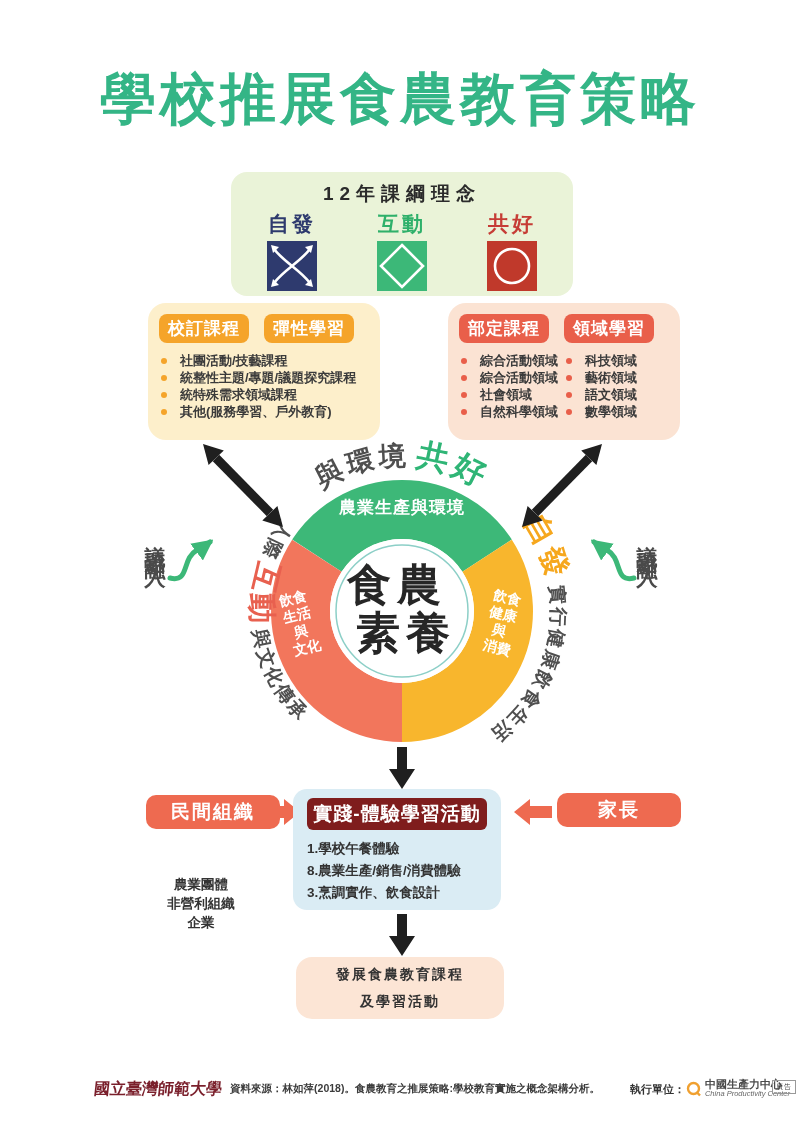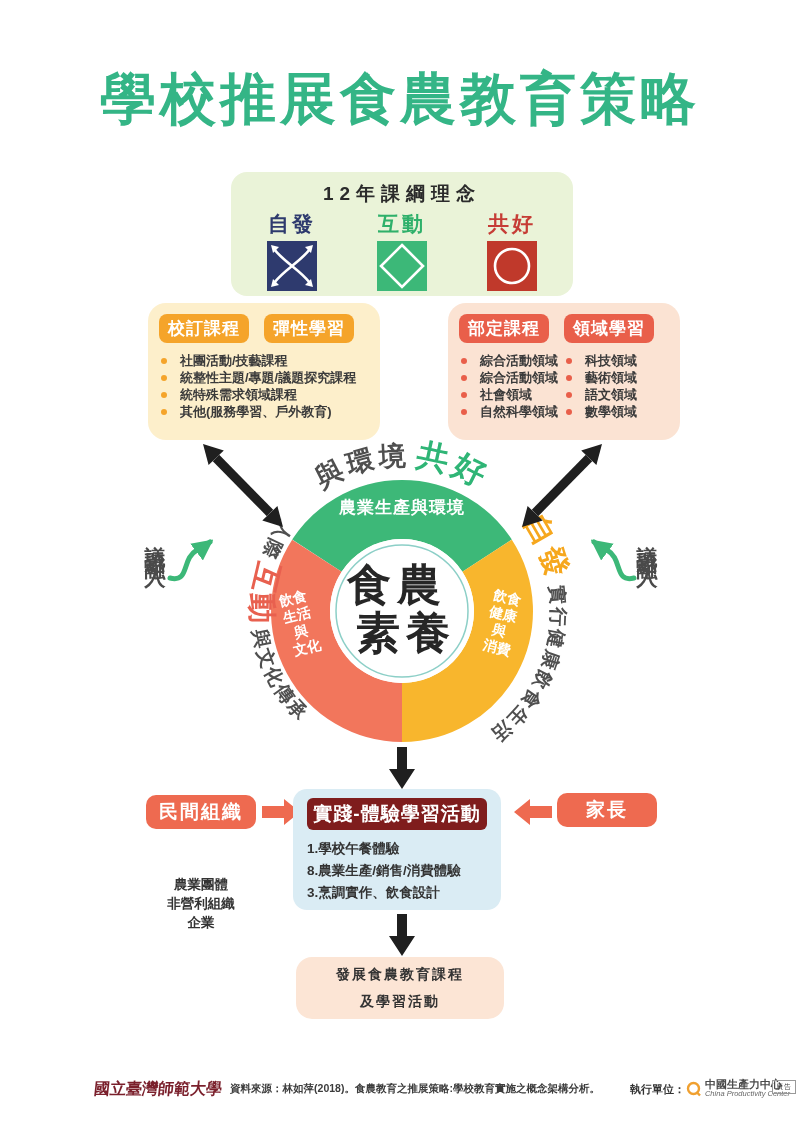--- a/index.html
+++ b/index.html
@@ -47,21 +47,21 @@
   .practice-box{position:absolute;left:293px;top:789px;width:208px;height:121px;
     background:#daecf4;border-radius:14px;}
   .practice-header{margin:9px auto 0;width:180px;background:#7f1d1d;border-radius:6px;
     color:#fff;font-size:19px;font-weight:bold;text-align:center;padding:3px 0;
     letter-spacing:1px;}
   .practice-items{margin:8px 0 0;padding:0 0 0 14px;list-style:none;}
   .practice-items li{font-size:13.5px;font-weight:bold;color:#333;line-height:22px;
     white-space:nowrap;}
   
   .actor-pill{position:absolute;background:#ee6a50;border-radius:10px;color:#fff;
-    font-size:19px;font-weight:bold;text-align:center;letter-spacing:2px;padding:4px 0;}
+    font-size:19px;font-weight:bold;text-align:center;letter-spacing:2px;padding:4px 12px;}
   .ngo-pill{left:146px;top:795px;width:110px;}
   .parents-pill{left:557px;top:793px;width:100px;}
   .ngo-items{position:absolute;left:140px;top:875px;width:122px;text-align:center;
     font-size:13.5px;font-weight:bold;color:#333;line-height:19px;}
   
   .outcome-box{position:absolute;left:296px;top:957px;width:208px;height:62px;
     background:#fce5d5;border-radius:16px;display:flex;flex-direction:column;
     justify-content:center;text-align:center;font-size:14px;font-weight:bold;
     color:#333;letter-spacing:2px;line-height:27px;}
   

